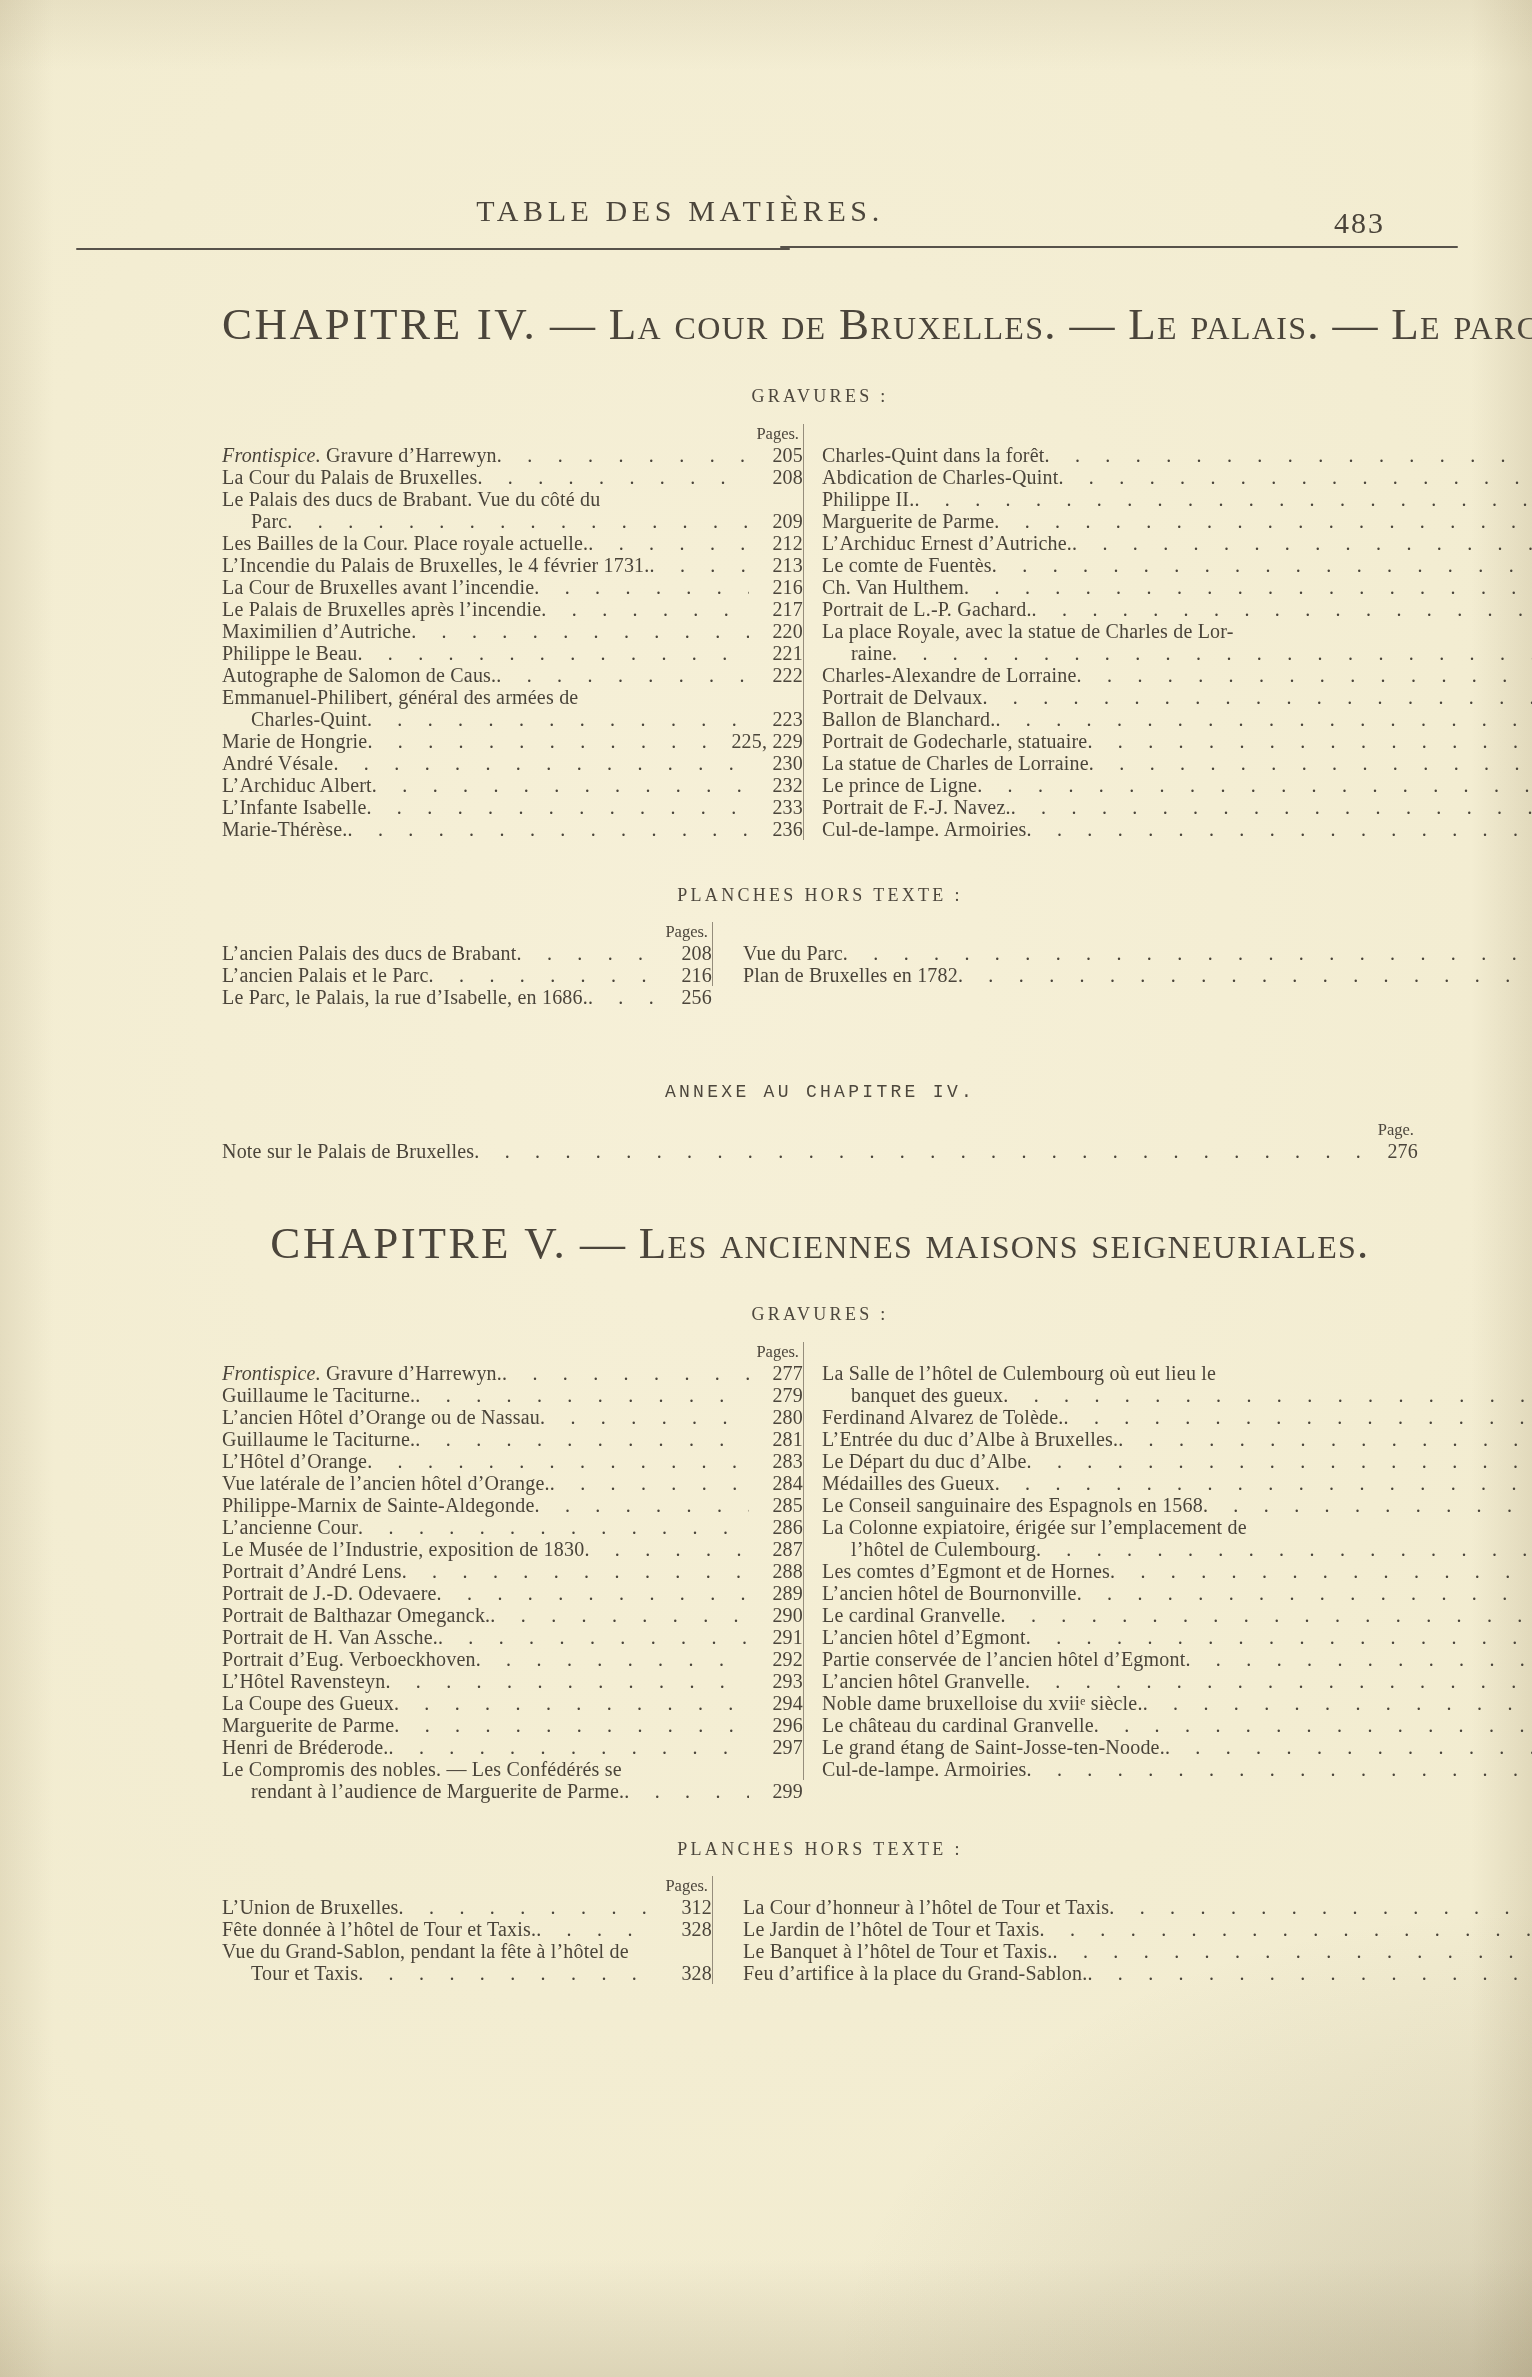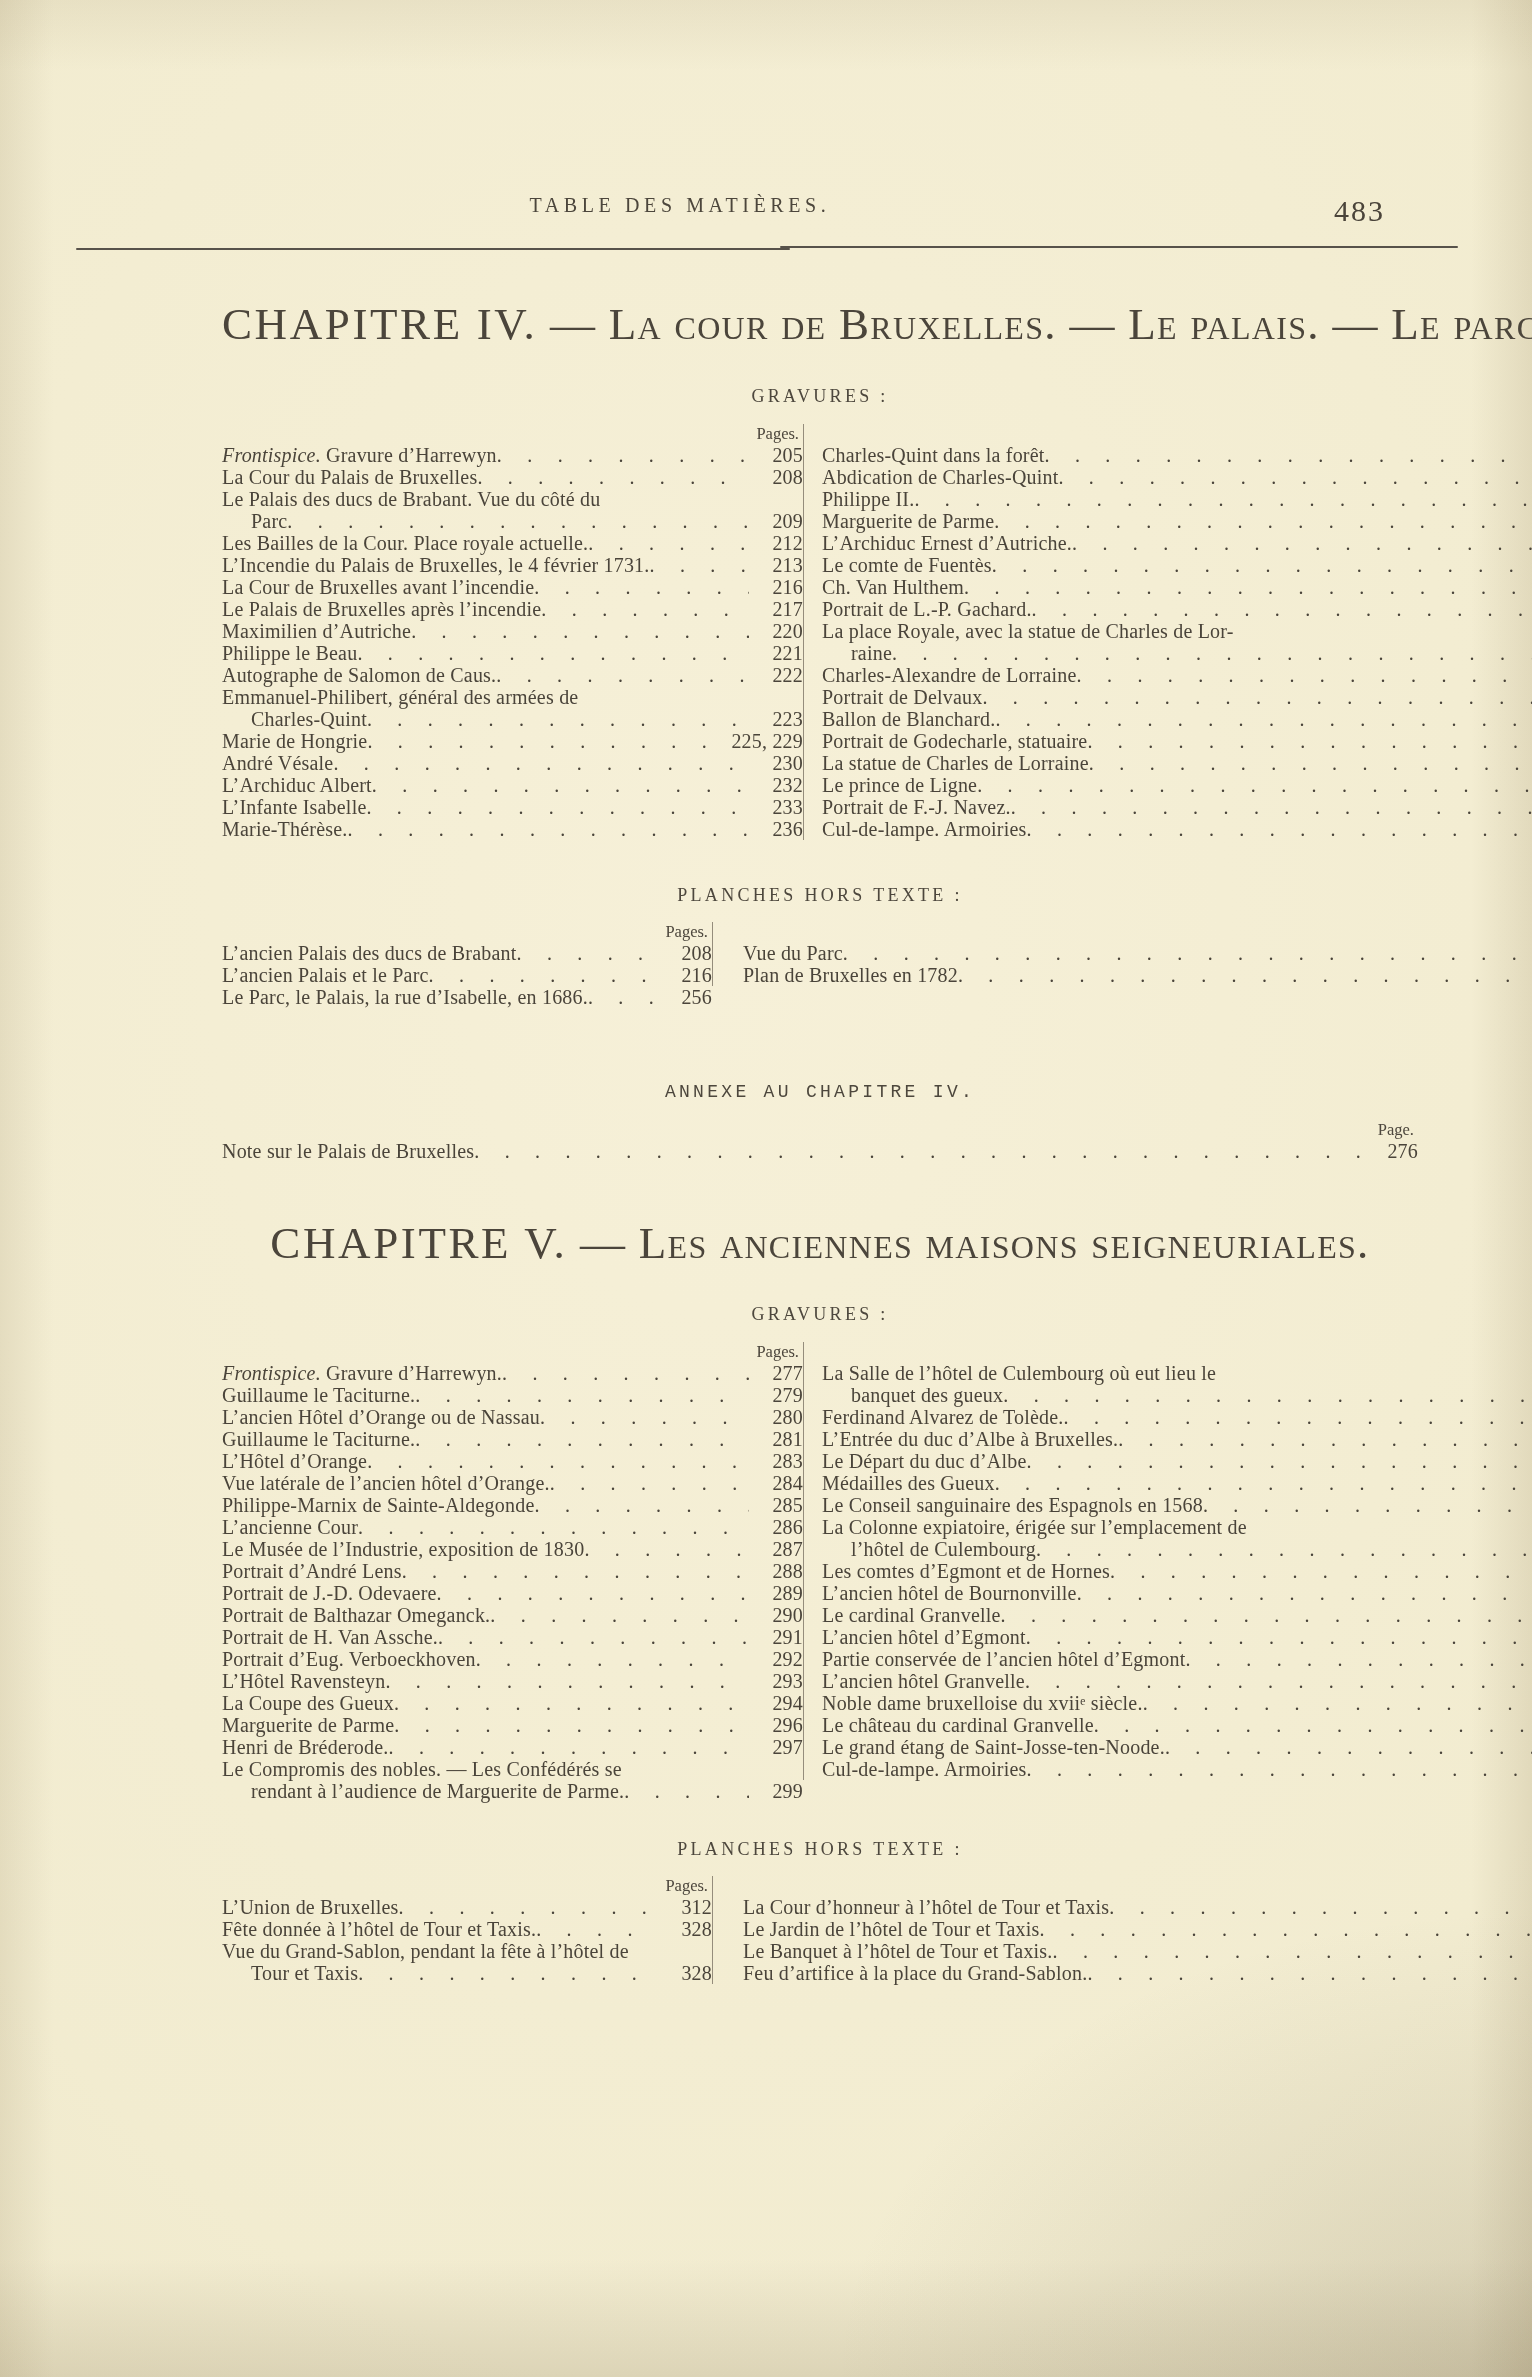--- a/index.html
+++ b/index.html
@@ -24,27 +24,27 @@
     right: 114px;
     top: 0;
   }
 
   
   .header { position: relative; margin-top: 194px; height: 38px; }
   .header .title {
     position: absolute; left: 0; right: 0;
     text-align: center;
     transform: translateX(-140px);
-    font-size: 20px;
+    font-size: 30px;
     letter-spacing: 4.6px;
     color: #4c463c;
     white-space: nowrap;
   }
   .header .pageno {
-    position: absolute; right: 33px; top: 0;
+    position: absolute; right: 33px; top: 12px;
     font-size: 30px;
     letter-spacing: 2px;
   }
 
   .rule-seg { position: absolute; height: 2px; background: #57524a; border-radius: 1.3px; }
   .rule-a { top: 248px; left: 76px;  width: 714px; }
   .rule-b { top: 246px; left: 780px; right: 74px; }
 
   
   .chapter-title {

